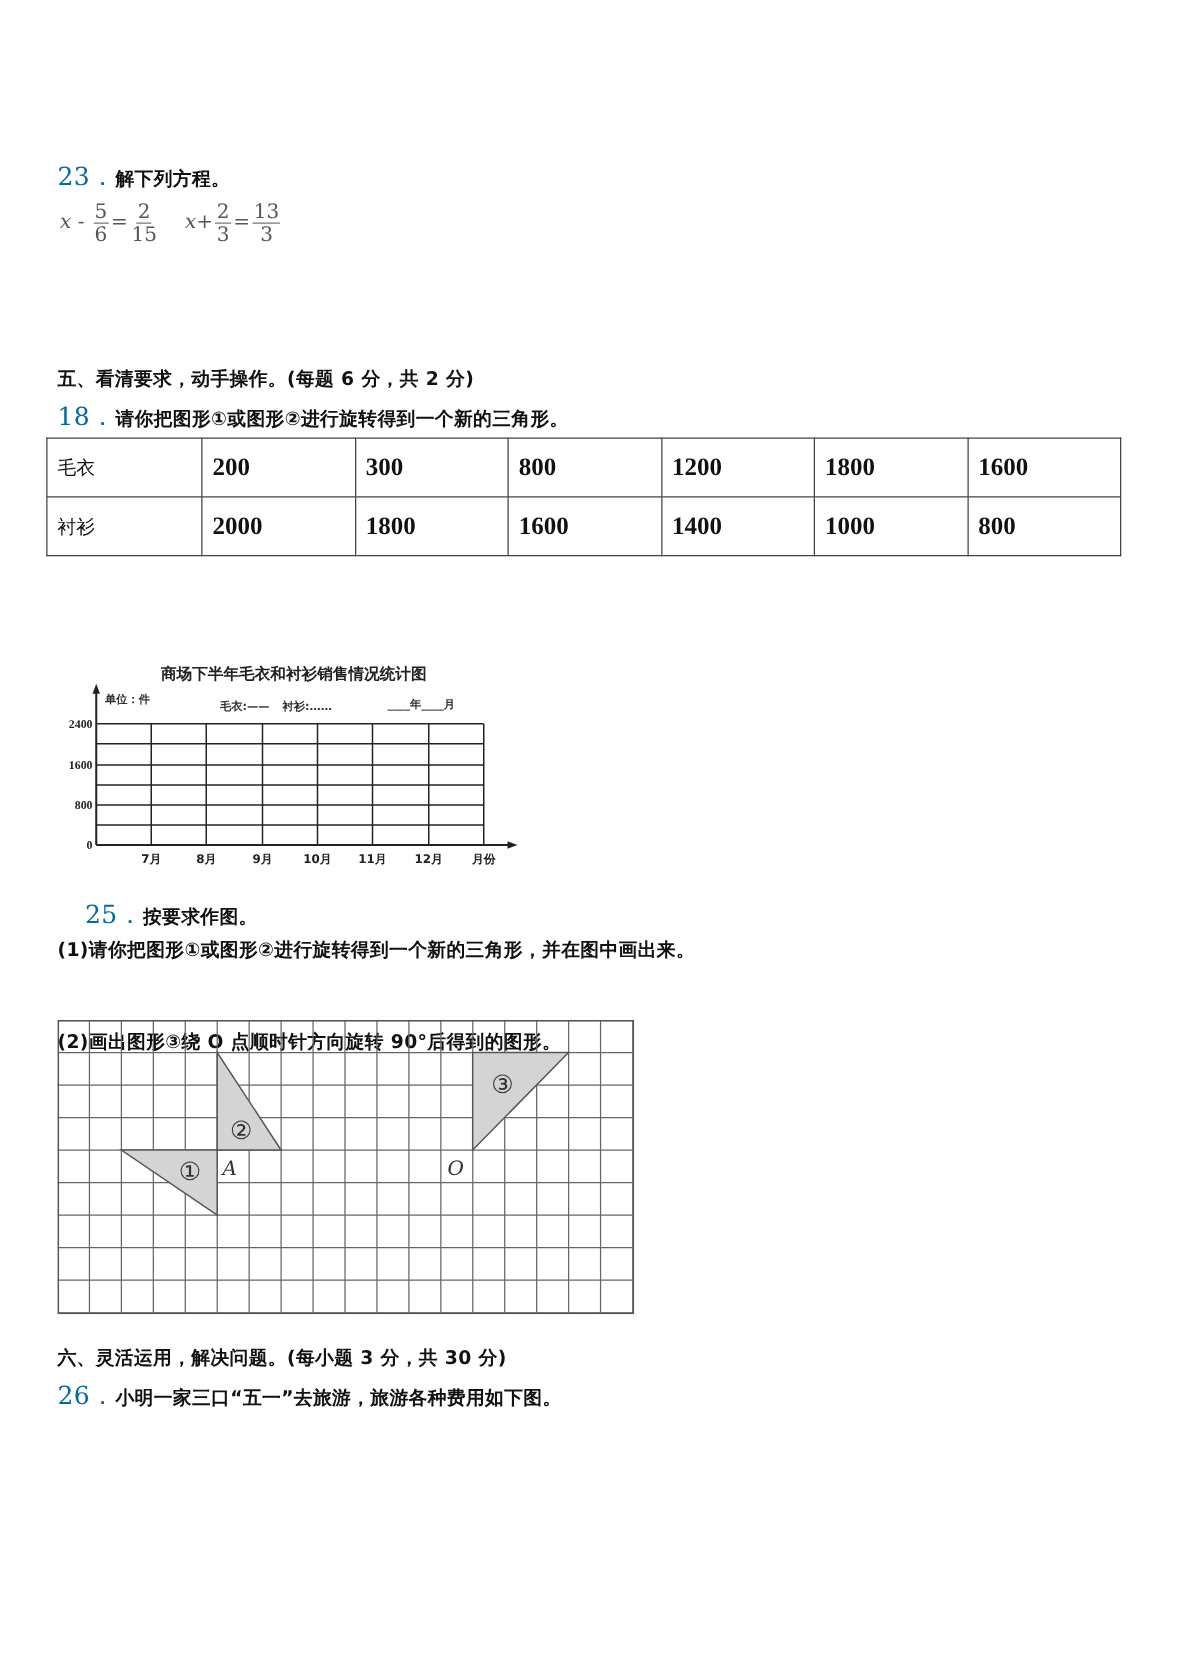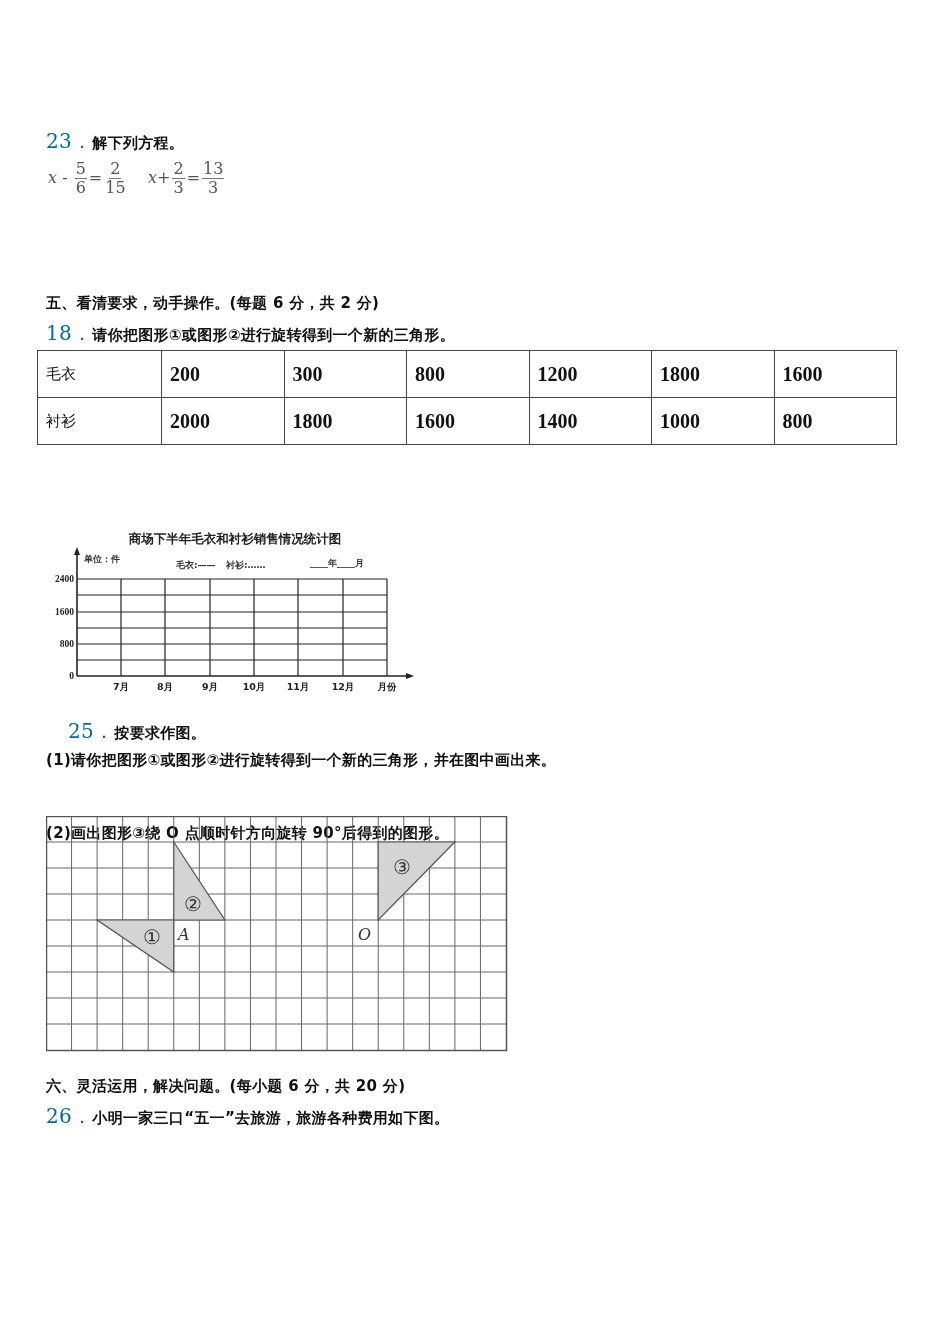--- a/index.html
+++ b/index.html
@@ -165,16 +165,16 @@
     <text x="147" y="95">②</text>
     <text x="356" y="58">③</text>
   </g>
   <g font-family="DejaVu Serif, serif" font-size="16" font-style="italic" fill="#333">
     <text x="132" y="124">A</text>
     <text x="312" y="124">O</text>
   </g>
   <rect x="0.5" y="0.5" width="460" height="234" fill="none" stroke="#555" stroke-width="1.5"></rect>
 </svg>
 
-<div class="abs line" style="left:46px;top:1077px;">六、灵活运用，解决问题。(每小题 6 分，共 20 分)</div>
+<div class="abs line" style="left:46px;top:1077px;">六、灵活运用，解决问题。(每小题 3 分，共 30 分)</div>
 <div class="abs line" style="left:46px;top:1103px;">
   <span class="qnum">26．</span><span>小明一家三口“五一”去旅游，旅游各种费用如下图。</span>
 </div>
 
 </body></html>

